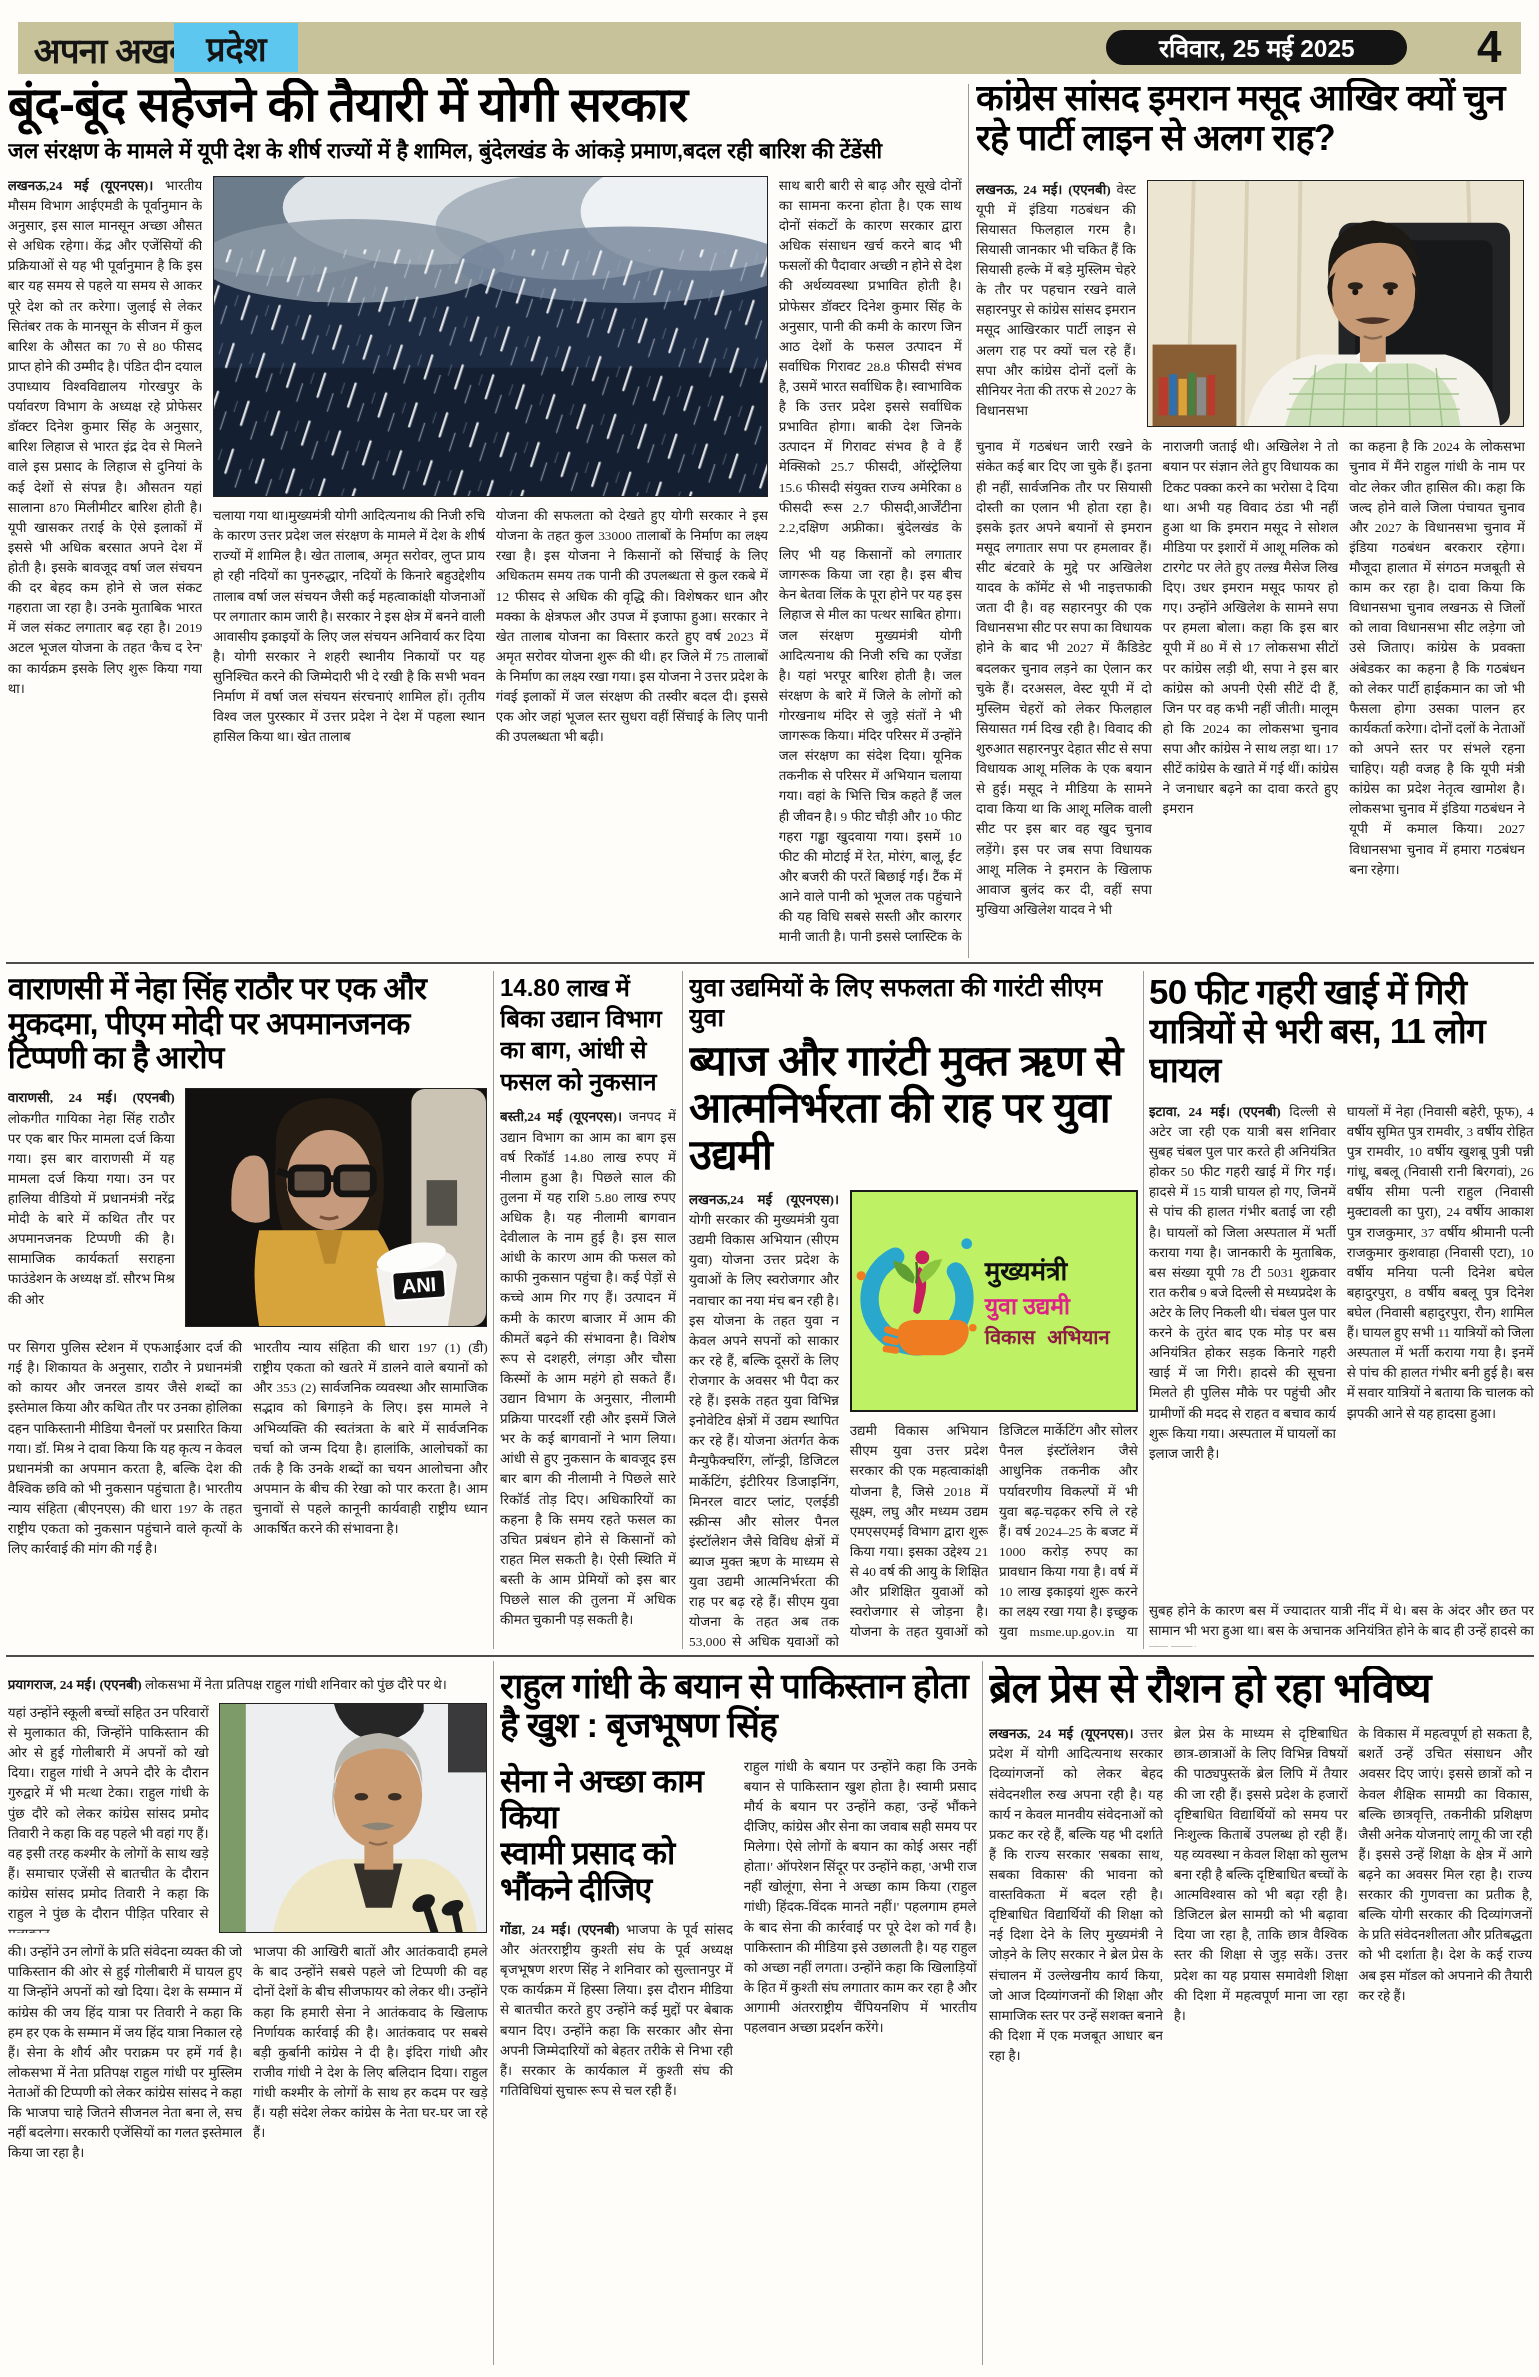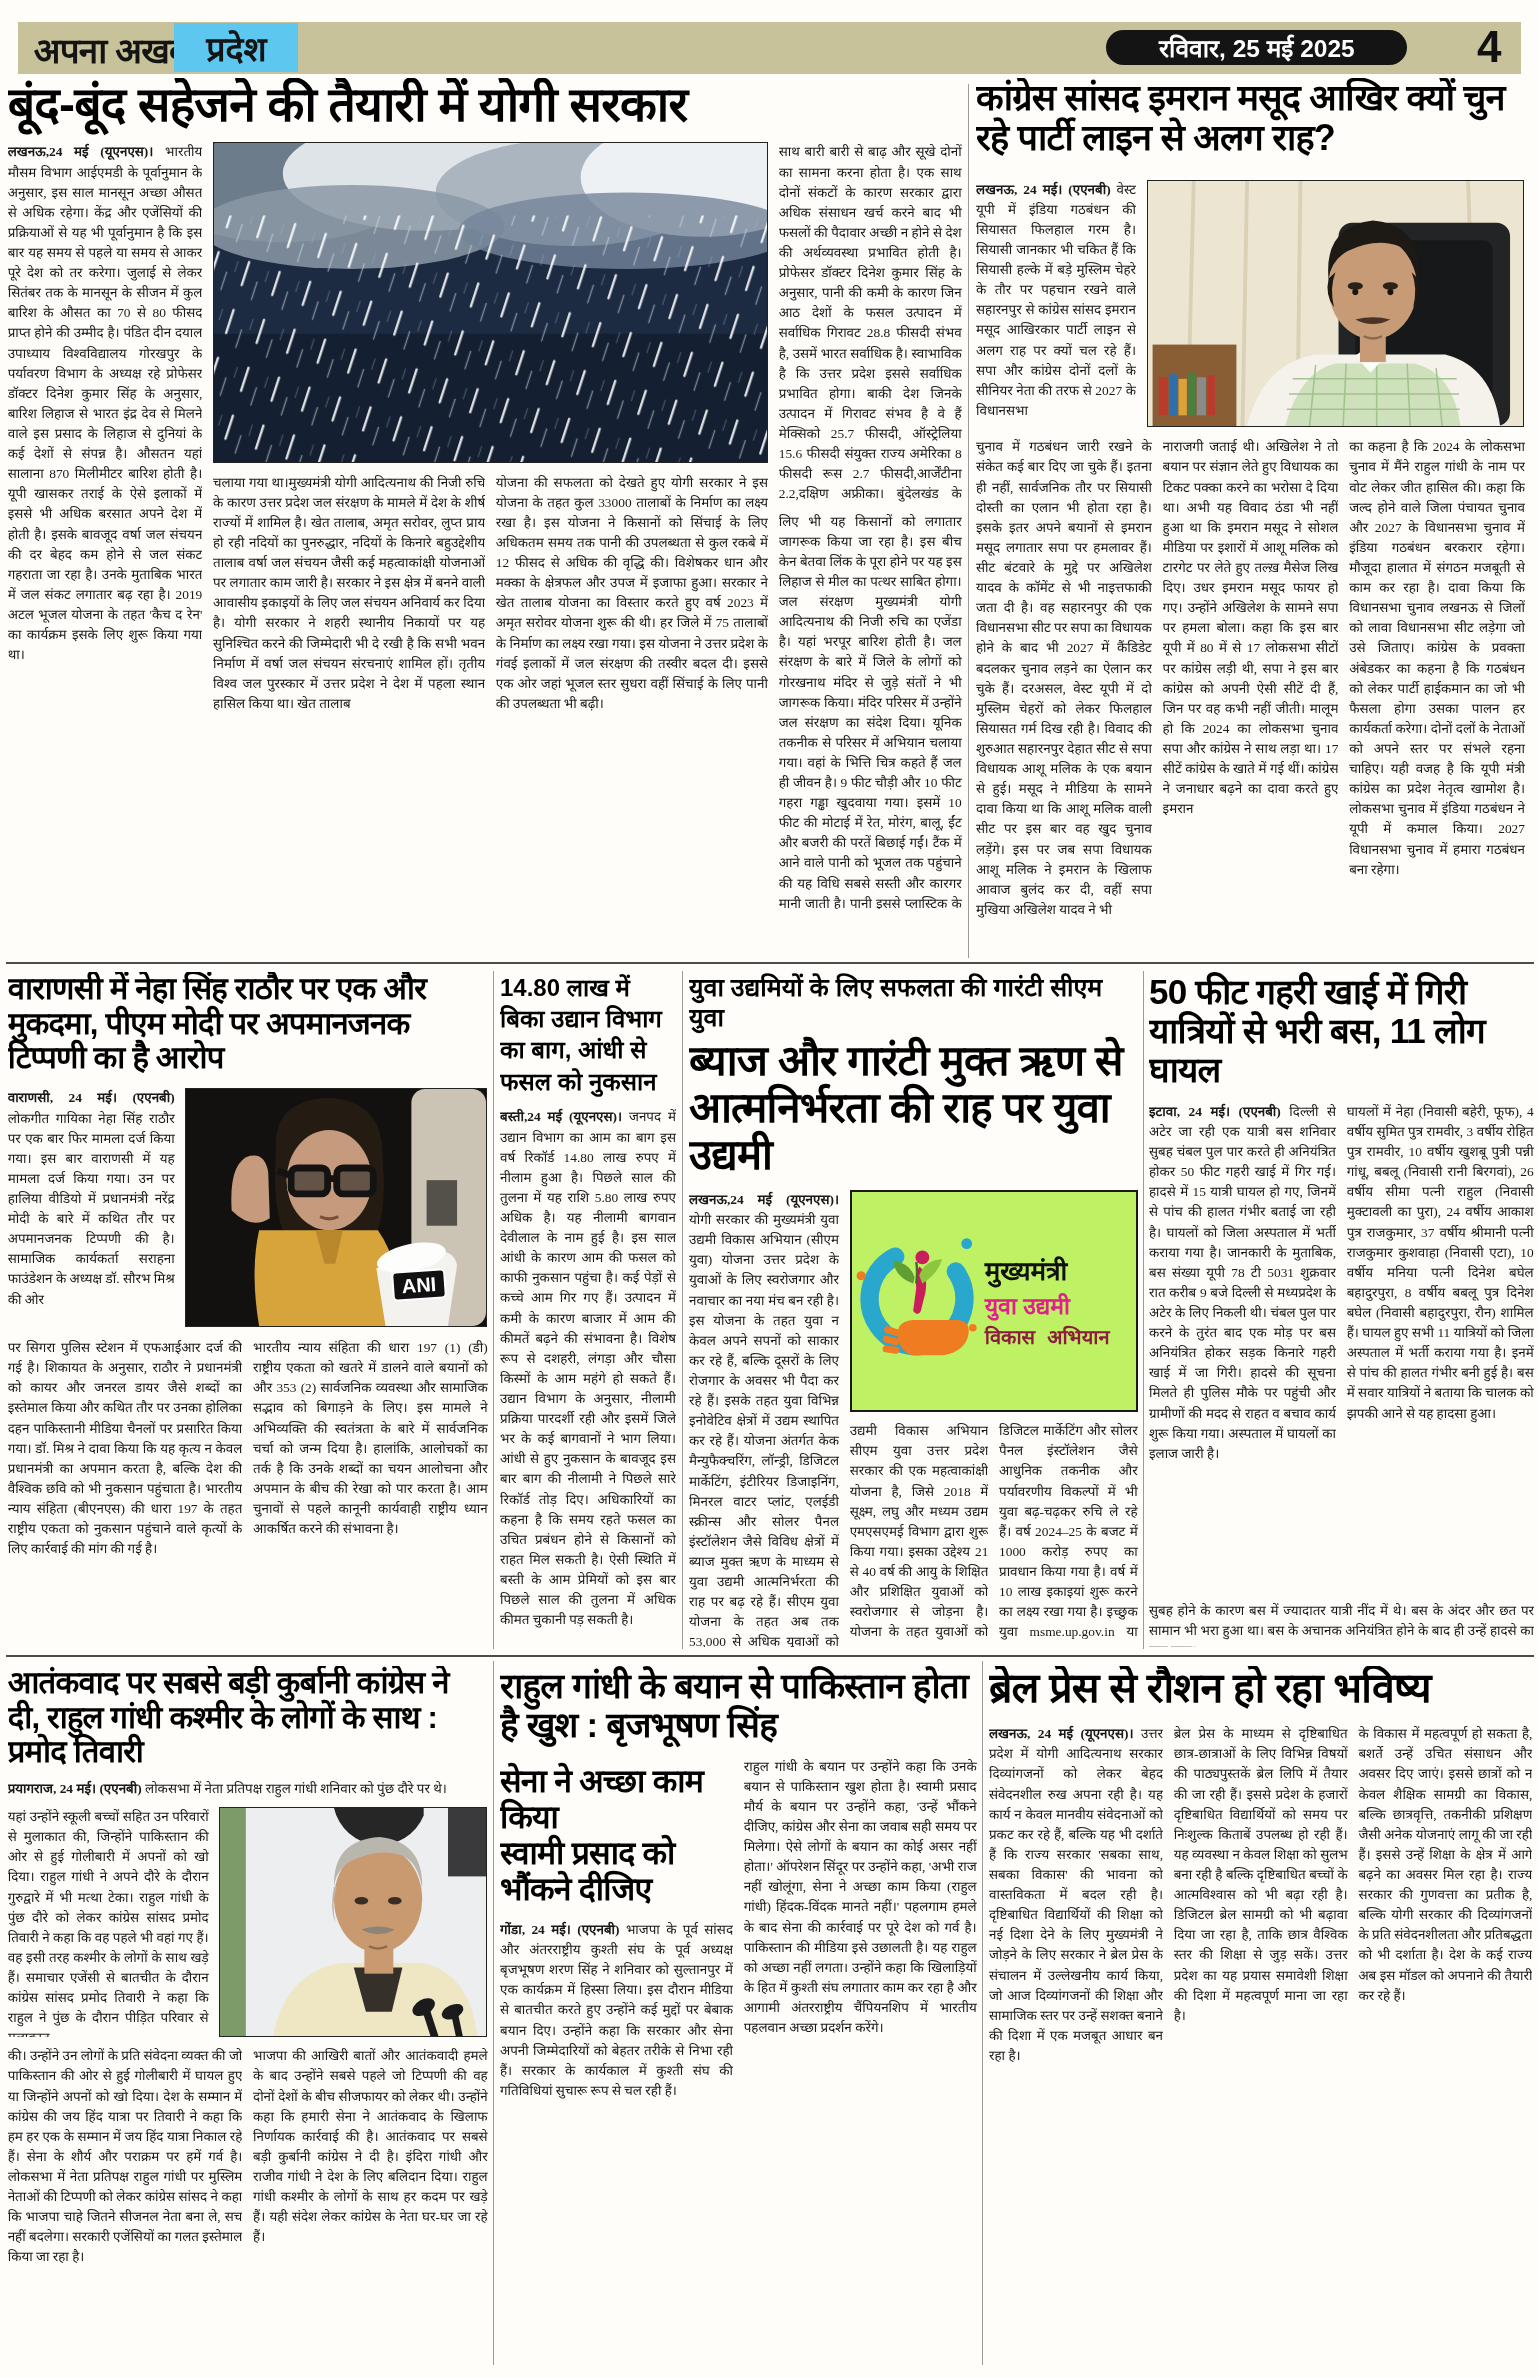--- a/index.html
+++ b/index.html
@@ -55,20 +55,21 @@
   <div class="hrule" style="top:1655px;"></div>
   <div class="vrule" style="left:968px;top:84px;height:874px;"></div>
   <div class="vrule" style="left:493px;top:971px;height:678px;"></div>
   <div class="vrule" style="left:682px;top:971px;height:678px;"></div>
   <div class="vrule" style="left:1143px;top:971px;height:678px;"></div>
   <div class="vrule" style="left:493px;top:1661px;height:704px;"></div>
   <div class="vrule" style="left:982px;top:1661px;height:704px;"></div>
 
   <div class="art" style="left:7.7px;top:78px;width:954px;height:880px;">
     <h1 class="h1" style="font-size:48px;">बूंद-बूंद सहेजने की तैयारी में योगी सरकार</h1>
+    <div class="h2" style="font-size:21.5px;margin-top:7.7px;">जल संरक्षण के मामले में यूपी देश के शीर्ष राज्यों में है शामिल, बुंदेलखंड के आंकड़े प्रमाण,बदल रही बारिश की टेंडेंसी</div>
     <div class="cols" style="margin-top:10.7px;height:767px;">
       <div class="col body-txt" style="width:201px;height:767px;">
         <span class="dl">लखनऊ,24 मई (यूएनएस)।</span>
         <span>भारतीय मौसम विभाग आईएमडी के पूर्वानुमान के अनुसार, इस साल मानसून अच्छा औसत से अधिक रहेगा। केंद्र और एजेंसियों की प्रक्रियाओं से यह भी पूर्वानुमान है कि इस बार यह समय से पहले या समय से आकर पूरे देश को तर करेगा। जुलाई से लेकर सितंबर तक के मानसून के सीजन में कुल बारिश के औसत का 70 से 80 फीसद प्राप्त होने की उम्मीद है। पंडित दीन दयाल उपाध्याय विश्वविद्यालय गोरखपुर के पर्यावरण विभाग के अध्यक्ष रहे प्रोफेसर डॉक्टर दिनेश कुमार सिंह के अनुसार, बारिश लिहाज से भारत इंद्र देव से मिलने वाले इस प्रसाद के लिहाज से दुनियां के कई देशों से संपन्न है। औसतन यहां सालाना 870 मिलीमीटर बारिश होती है। यूपी खासकर तराई के ऐसे इलाकों में इससे भी अधिक बरसात अपने देश में होती है। इसके बावजूद वर्षा जल संचयन की दर बेहद कम होने से जल संकट गहराता जा रहा है। उनके मुताबिक भारत में जल संकट लगातार बढ़ रहा है। 2019 अटल भूजल योजना के तहत 'कैच द रेन' का कार्यक्रम इसके लिए शुरू किया गया था।</span>
       </div>
       <div style="width:555px;flex:none;">
         <div class="photo" style="width:555px;height:321px;">
           <svg viewBox="0 0 724 418" preserveAspectRatio="none">
             <rect width="724" height="418" fill="#1c2a42"></rect>
             <rect y="250" width="724" height="168" fill="#141f31"></rect>
@@ -254,21 +255,20 @@
       <div class="col body-txt" style="width:187px;height:491px;">
         <span class="dl">इटावा, 24 मई। (एएनबी)</span>
         <span>दिल्ली से अटेर जा रही एक यात्री बस शनिवार सुबह चंबल पुल पार करते ही अनियंत्रित होकर 50 फीट गहरी खाई में गिर गई। हादसे में 15 यात्री घायल हो गए, जिनमें से पांच की हालत गंभीर बताई जा रही है। घायलों को जिला अस्पताल में भर्ती कराया गया है। जानकारी के मुताबिक, बस संख्या यूपी 78 टी 5031 शुक्रवार रात करीब 9 बजे दिल्ली से मध्यप्रदेश के अटेर के लिए निकली थी। चंबल पुल पार करने के तुरंत बाद एक मोड़ पर बस अनियंत्रित होकर सड़क किनारे गहरी खाई में जा गिरी। हादसे की सूचना मिलते ही पुलिस मौके पर पहुंची और ग्रामीणों की मदद से राहत व बचाव कार्य शुरू किया गया। अस्पताल में घायलों का इलाज जारी है।</span>
       </div>
       <div class="col body-txt" style="width:187px;height:491px;">घायलों में नेहा (निवासी बहेरी, फूफ), 4 वर्षीय सुमित पुत्र रामवीर, 3 वर्षीय रोहित पुत्र रामवीर, 10 वर्षीय खुशबू पुत्री पन्नी गांधू, बबलू (निवासी रानी बिरगवां), 26 वर्षीय सीमा पत्नी राहुल (निवासी मुक्टावली का पुरा), 24 वर्षीय आकाश पुत्र राजकुमार, 37 वर्षीय श्रीमानी पत्नी राजकुमार कुशवाहा (निवासी एटा), 10 वर्षीय मनिया पत्नी दिनेश बघेल बहादुरपुरा, 8 वर्षीय बबलू पुत्र दिनेश बघेल (निवासी बहादुरपुरा, रौन) शामिल हैं। घायल हुए सभी 11 यात्रियों को जिला अस्पताल में भर्ती कराया गया है। इनमें से पांच की हालत गंभीर बनी हुई है। बस में सवार यात्रियों ने बताया कि चालक को झपकी आने से यह हादसा हुआ।</div>
     </div>
     <div class="col body-txt" style="width:385px;height:83px;margin-top:7.7px;">सुबह होने के कारण बस में ज्यादातर यात्री नींद में थे। बस के अंदर और छत पर सामान भी भरा हुआ था। बस के अचानक अनियंत्रित होने के बाद ही उन्हें हादसे का पता चला।</div>
   </div>
 
   <div class="art" style="left:7.7px;top:1666px;width:480px;height:701px;">
-    <h1 class="h1" style="font-size:31px;">आतंकवाद पर सबसे बड़ी कुर्बानी कांग्रेस ने दी, राहुल गांधी कश्मीर के लोगों के साथ : प्रमोद तिवारी</h1>
     <div class="body-txt" style="margin-top:9.2px;">
       <span class="dl">प्रयागराज, 24 मई। (एएनबी)</span>
       <span>लोकसभा में नेता प्रतिपक्ष राहुल गांधी शनिवार को पुंछ दौरे पर थे।</span>
     </div>
     <div class="cols" style="margin-top:7.7px;height:230px;">
       <div class="col body-txt" style="width:201px;height:230px;">यहां उन्होंने स्कूली बच्चों सहित उन परिवारों से मुलाकात की, जिन्होंने पाकिस्तान की ओर से हुई गोलीबारी में अपनों को खो दिया। राहुल गांधी ने अपने दौरे के दौरान गुरुद्वारे में भी मत्था टेका। राहुल गांधी के पुंछ दौरे को लेकर कांग्रेस सांसद प्रमोद तिवारी ने कहा कि वह पहले भी वहां गए हैं। वह इसी तरह कश्मीर के लोगों के साथ खड़े हैं। समाचार एजेंसी से बातचीत के दौरान कांग्रेस सांसद प्रमोद तिवारी ने कहा कि राहुल ने पुंछ के दौरान पीड़ित परिवार से मुलाकात</div>
       <div class="photo" style="width:268px;height:230px;">
         <svg viewBox="0 0 350 300" preserveAspectRatio="none">
           <rect width="350" height="300" fill="#eceef0"></rect>
           <rect x="0" y="0" width="34" height="300" fill="#7d9b69"></rect>

